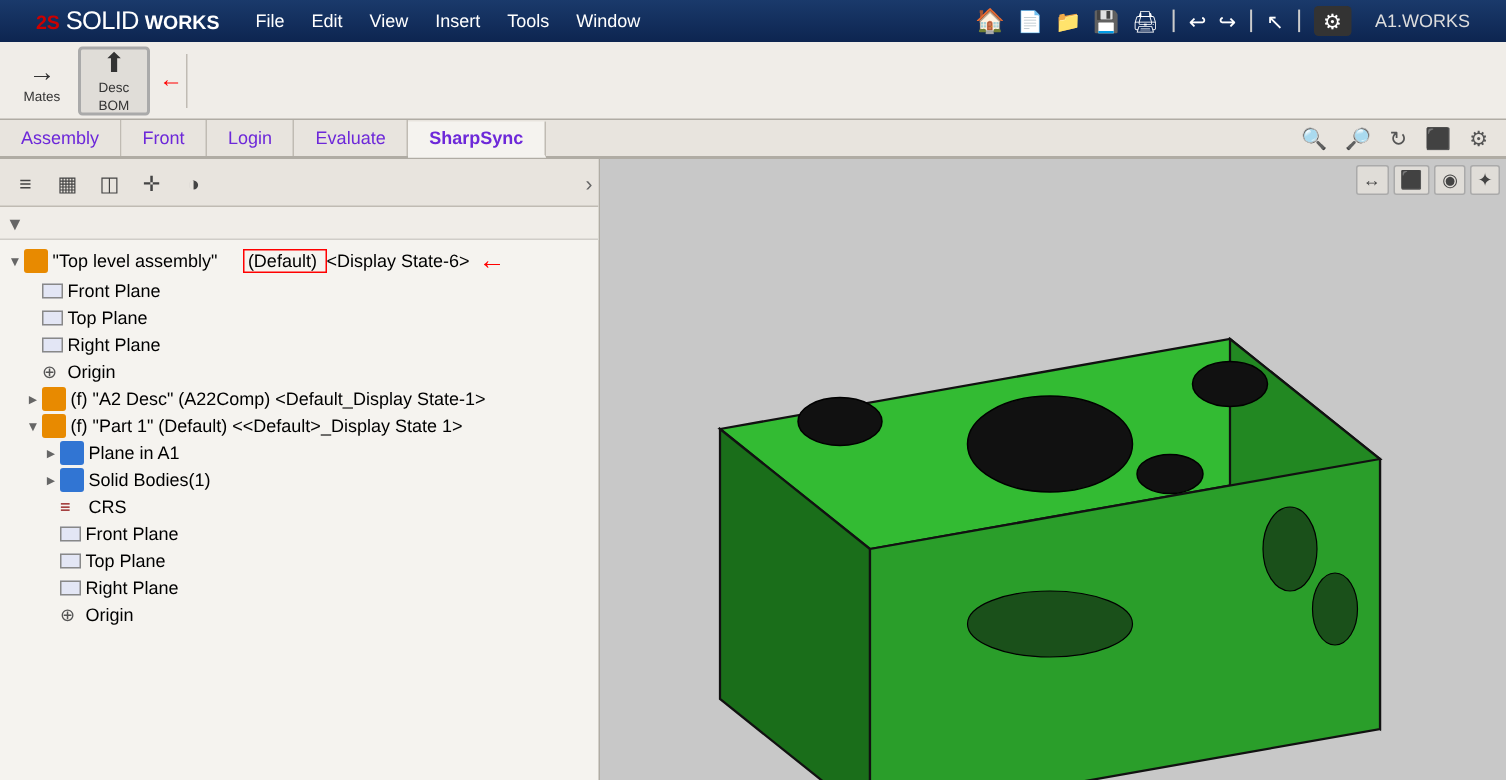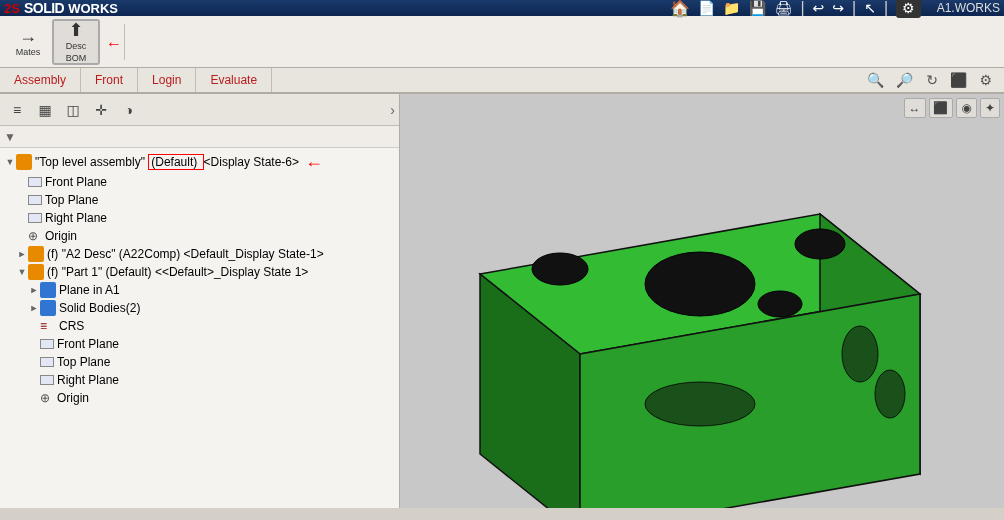--- a/index.html
+++ b/index.html
@@ -2,21 +2,21 @@
 <html><head>
   <meta charset="utf-8">
   <style>
     * { margin: 0; padding: 0; box-sizing: border-box; }
     body { width: 1004px; height: 520px; overflow: hidden; font-family: 'Segoe UI', Arial, sans-serif; font-size: 12px; background: #d4d0c8; }
 
     
     .title-bar {
       display: flex; align-items: center;
       background: linear-gradient(to bottom, #1a3a6b, #0d2550);
-      height: 16px; padding: 0 4px; color: white;
+      height: 28px; padding: 0 24px; color: white;
     }
     .sw-logo { display: flex; align-items: center; gap: 4px; font-weight: bold; font-size: 13px; }
     .title-menu { display: flex; gap: 2px; margin-left: 16px; }
     .title-menu span { color: white; font-size: 12px; padding: 2px 8px; cursor: pointer; }
     .title-bar-right { margin-left: auto; display: flex; align-items: center; gap: 8px; color: white; font-size: 12px; }
 
     
     .toolbar-row {
       display: flex; align-items: center;
       background: #f0ede8;
@@ -38,21 +38,21 @@
       display: flex; align-items: center;
       background: #e8e4de;
       height: 26px;
       border-bottom: 2px solid #b0aca4;
     }
     .tab {
       padding: 4px 14px;
       font-size: 12px; cursor: pointer;
       border-right: 1px solid #c0bbb3;
       height: 100%; display: flex; align-items: center;
-      background: #e8e4de; color: #b91c1c;
+      background: #e8e4de; color: #6d28d9;
     }
     .tab.active {
       background: #f5f3ef;
       border-bottom: 2px solid #f5f3ef;
       font-weight: 600;
       margin-bottom: -2px;
     }
     .tab-toolbar-right {
       margin-left: auto; display: flex; align-items: center; gap: 4px; padding-right: 8px;
     }
@@ -98,50 +98,58 @@
       padding: 1px 4px; cursor: pointer; min-height: 18px;
     }
     .tree-expand {
       width: 12px; min-width: 12px; text-align: center; font-size: 9px; color: #666;
     }
     .tree-label { font-size: 12px; color: #000; white-space: nowrap; }
     .indent1 { padding-left: 16px; }
     .indent2 { padding-left: 28px; }
 
     
-    .red-box { border: 1.5px solid red; padding: 0 2px; display: inline; }
+    .red-box { border: 1.5px solid red; padding: 0 2px; display: inline; margin-left: 14px; }
     
     .red-arrow { color: red; font-size: 16px; font-weight: bold; margin-left: 6px; }
 
     
     .view-area {
       flex: 1; background: #c8c8c8;
       display: flex; align-items: center; justify-content: center;
       overflow: hidden; position: relative;
     }
 
     .sw-red { color: #cc0000; font-weight: 900; font-size: 13px; }
-    .sw-solid { color: white; font-weight: 700; font-size: 14px; letter-spacing: -0.5px; }
+    .sw-solid { color: white; font-weight: 400; font-size: 17px; letter-spacing: -0.5px; }
     .sw-works { color: white; font-weight: 700; font-size: 13px; }
 
     
     .view-icons {
       position: absolute; top: 4px; right: 4px;
       display: flex; gap: 3px;
     }
     .view-icon-btn { font-size: 14px; color: #444; cursor: pointer; }
   </style>
 </head>
 <body>
 
 <div class="title-bar">
   <div class="sw-logo">
     <span class="sw-red">2S</span>
     <span class="sw-solid"> SOLID</span>
       <span class="sw-works">WORKS</span>
+  </div>
+  <div class="title-menu">
+    <span>File</span>
+    <span>Edit</span>
+    <span>View</span>
+    <span>Insert</span>
+    <span>Tools</span>
+    <span>Window</span>
   </div>
   <div class="title-bar-right">
 
     <span style="font-size:16px; cursor:pointer;">🏠</span>
     <span style="font-size:14px; cursor:pointer;">📄</span>
     <span style="font-size:14px; cursor:pointer;">📁</span>
     <span style="font-size:14px; cursor:pointer;">💾</span>
     <span style="font-size:14px; cursor:pointer;">🖨</span>
     <span style="font-size:16px; color:#ccc;">|</span>
     <span style="font-size:14px; cursor:pointer;">↩</span>
@@ -166,20 +174,21 @@
   </div>
   <span class="red-arrow">←</span>
   <div class="toolbar-divider"></div>
 </div>
 
 <div class="tab-bar">
   <div class="tab">Assembly</div>
   <div class="tab">Front</div>
   <div class="tab">Login</div>
   <div class="tab">Evaluate</div>
+  <div class="tab active">SharpSync</div>
   <div class="tab-toolbar-right">
     <span class="tab-icon-btn">🔍</span>
     <span class="tab-icon-btn">🔎</span>
     <span class="tab-icon-btn">↻</span>
     <span class="tab-icon-btn">⬛</span>
     <span class="tab-icon-btn">⚙</span>
   </div>
 </div>
 
 <div class="main-layout">
@@ -251,21 +260,21 @@
 
       <div class="tree-item indent2">
         <span class="tree-expand">►</span>
         <span style="display:inline-block; width:16px; height:16px; background:#0055cc; border-radius:2px; margin-right:3px; flex-shrink:0; opacity:0.8;"></span>
         <span class="tree-label">Plane in A1</span>
       </div>
 
       <div class="tree-item indent2">
         <span class="tree-expand">►</span>
         <span style="display:inline-block; width:16px; height:16px; background:#0055cc; border-radius:2px; margin-right:3px; flex-shrink:0; opacity:0.8;"></span>
-        <span class="tree-label">Solid Bodies(2)</span>
+        <span class="tree-label">Solid Bodies(1)</span>
       </div>
 
       <div class="tree-item indent2">
         <span class="tree-expand"></span>
         <span style="display:inline-block; width:16px; height:14px; color:#880000; font-size:12px; margin-right:3px;">≡</span>
         <span class="tree-label">CRS</span>
       </div>
 
       <div class="tree-item indent2">
         <span class="tree-expand"></span>

